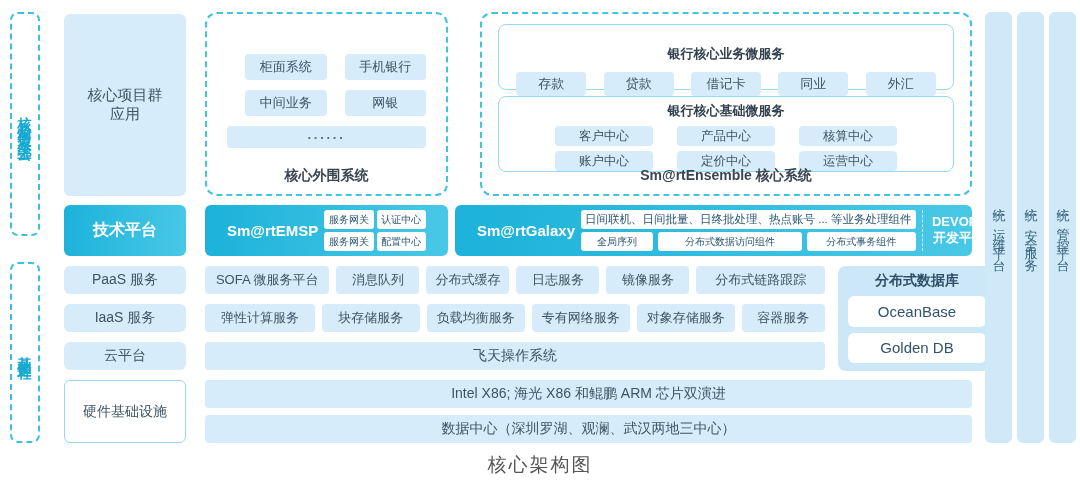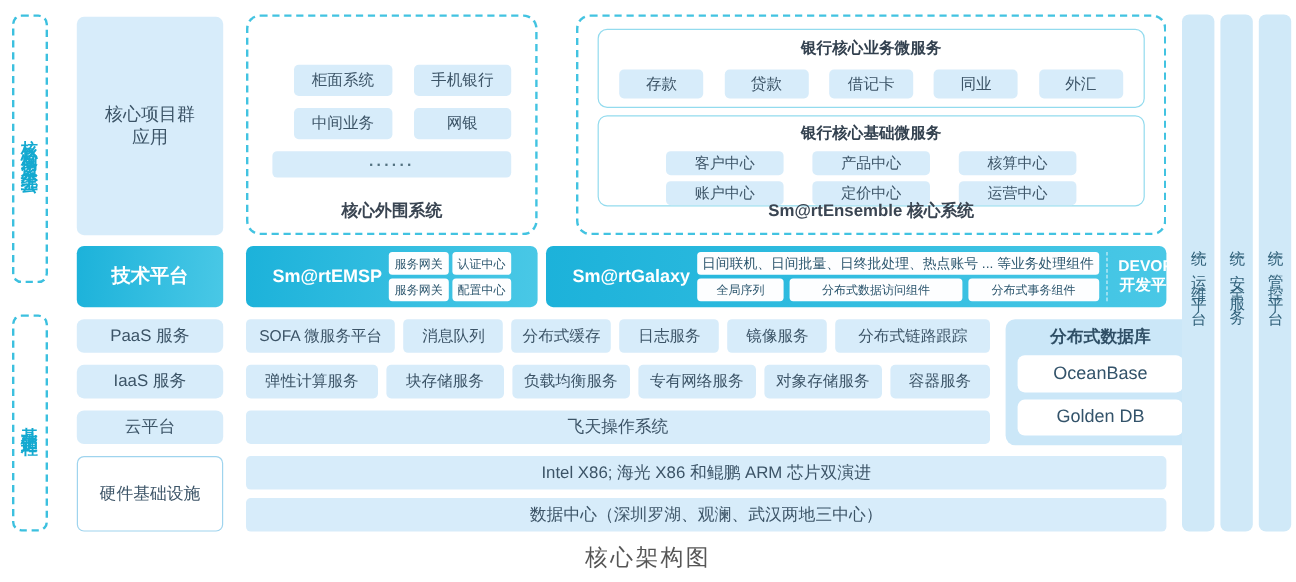--- a/index.html
+++ b/index.html
@@ -31,21 +31,21 @@
   .boxlabel { position:absolute; bottom:9px; left:0; right:0; text-align:center; font-size:14px; font-weight:bold; color:#3a4552; }
 
   
   .pwrap { position:absolute; inset:0; padding:40px 20px 0; display:flex; flex-direction:column; gap:10px; }
   .prow { display:flex; gap:18px;padding-left:18px; }
   .prow .lbtn { flex:1; height:26px; }
   .dots { height:22px; font-weight:bold; letter-spacing:2px; color:#51707f; }
 
   
   .ibox { position:absolute; left:16px; right:16px; border:1px solid #93dbee; border-radius:8px; background:#ffffff; display:flex; flex-direction:column; }
-  .ititle { font-size:13px; font-weight:bold; color:#33414f; text-align:center; margin-top:6px; }
+  .ititle { font-size:13px; font-weight:bold; color:#33414f; text-align:center; margin-top:20px; }
   .ens-btnrow { display:flex; justify-content:space-evenly; margin-top:9px; }
   .ens-btnrow .lbtn { width:70px; height:24px; }
   .found-row { display:flex; justify-content:center; gap:24px; margin-top:6px; }
   .found-row .lbtn { width:98px; height:20px; font-size:12.5px; }
 
   
   .strip { display:flex; padding:5px 22px; gap:6px; }
   .cyname { display:flex; align-items:center; justify-content:center; color:#fff; font-weight:bold; font-size:15px; white-space:nowrap; }
   .emsp .cyname { flex:0 0 86px; }
   .emsp-grid { flex:1; display:grid; grid-template-columns:1fr 1fr; gap:3px; }

